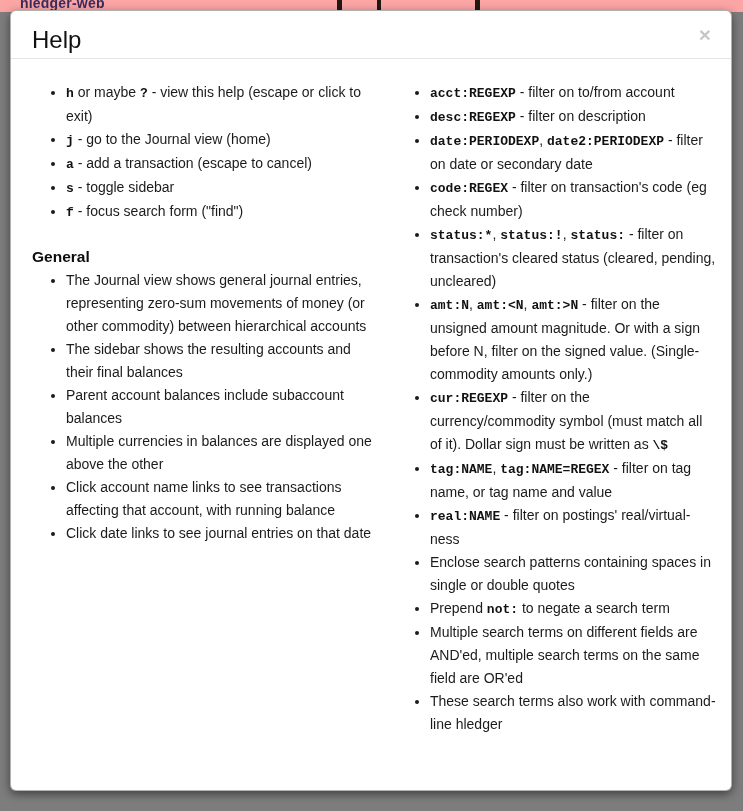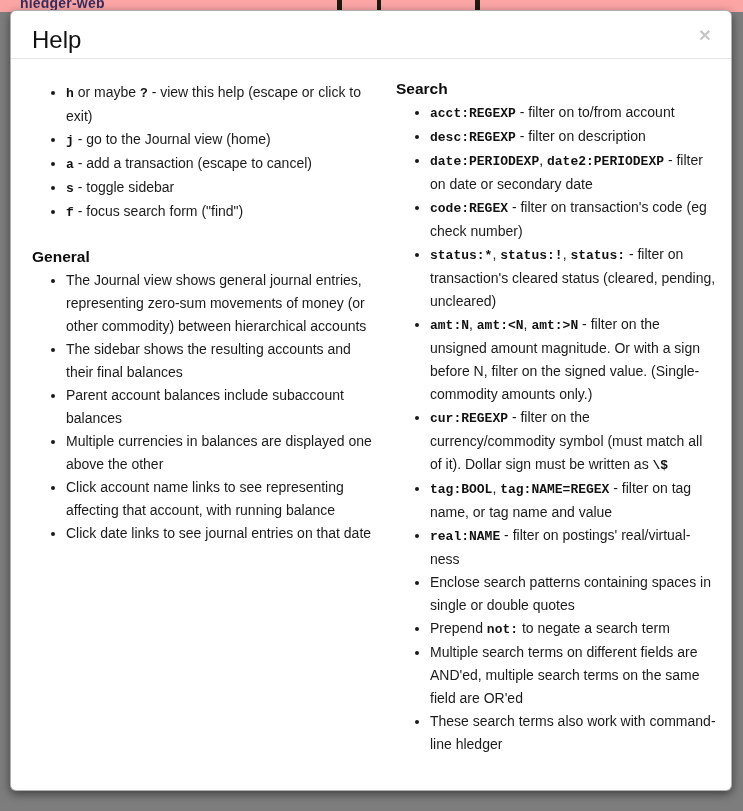--- a/index.html
+++ b/index.html
@@ -60,35 +60,34 @@
             <li><code class="term">a</code><span> - add a transaction (escape to cancel)</span></li>
             <li><code class="term">s</code><span> - toggle sidebar</span></li>
             <li><code class="term">f</code><span> - focus search form ("find")</span></li>
           </ul>
           <h4 class="section-heading">General</h4>
           <ul class="help-list">
             <li><span>The Journal view shows general journal entries, representing zero-sum movements of money (or other commodity) between hierarchical accounts</span></li>
             <li><span>The sidebar shows the resulting accounts and their final balances</span></li>
             <li><span>Parent account balances include subaccount balances</span></li>
             <li><span>Multiple currencies in balances are displayed one above the other</span></li>
-            <li><span>Click account name links to see representing affecting that account, with running balance</span></li>
+            <li><span>Click account name links to see transactions affecting that account, with running balance</span></li>
             <li><span>Click date links to see journal entries on that date</span></li>
           </ul>
         </div>
       <div class="col col-right">
-          <h4 class="section-heading">Search</h4>
           <ul class="help-list">
             <li><code class="term">acct:REGEXP</code><span> - filter on to/from account</span></li>
             <li><code class="term">desc:REGEXP</code><span> - filter on description</span></li>
             <li><code class="term">date:PERIODEXP</code><span>, </span><code class="term">date2:PERIODEXP</code><span> - filter on date or secondary date</span></li>
             <li><code class="term">code:REGEX</code><span> - filter on transaction's code (eg check number)</span></li>
             <li><code class="term">status:*</code><span>, </span><code class="term">status:!</code><span>, </span><code class="term">status:</code><span> - filter on transaction's cleared status (cleared, pending, uncleared)</span></li>
             <li><code class="term">amt:N</code><span>, </span><code class="term">amt:&lt;N</code><span>, </span><code class="term">amt:&gt;N</code><span> - filter on the unsigned amount magnitude. Or with a sign before N, filter on the signed value. (Single-commodity amounts only.)</span></li>
             <li><code class="term">cur:REGEXP</code><span> - filter on the currency/commodity symbol (must match all of it). Dollar sign must be written as </span><code class="term">\$</code></li>
-            <li><code class="term">tag:BOOL</code><span>, </span><code class="term">tag:NAME=REGEX</code><span> - filter on tag name, or tag name and value</span></li>
+            <li><code class="term">tag:NAME</code><span>, </span><code class="term">tag:NAME=REGEX</code><span> - filter on tag name, or tag name and value</span></li>
             <li><code class="term">real:NAME</code><span> - filter on postings' real/virtual-ness</span></li>
             <li><span>Enclose search patterns containing spaces in single or double quotes</span></li>
             <li><span>Prepend </span><code class="term">not:</code><span> to negate a search term</span></li>
             <li><span>Multiple search terms on different fields are AND'ed, multiple search terms on the same field are OR'ed</span></li>
             <li><span>These search terms also work with command-line hledger</span></li>
           </ul>
         </div>
     </div>
   </div>
 

